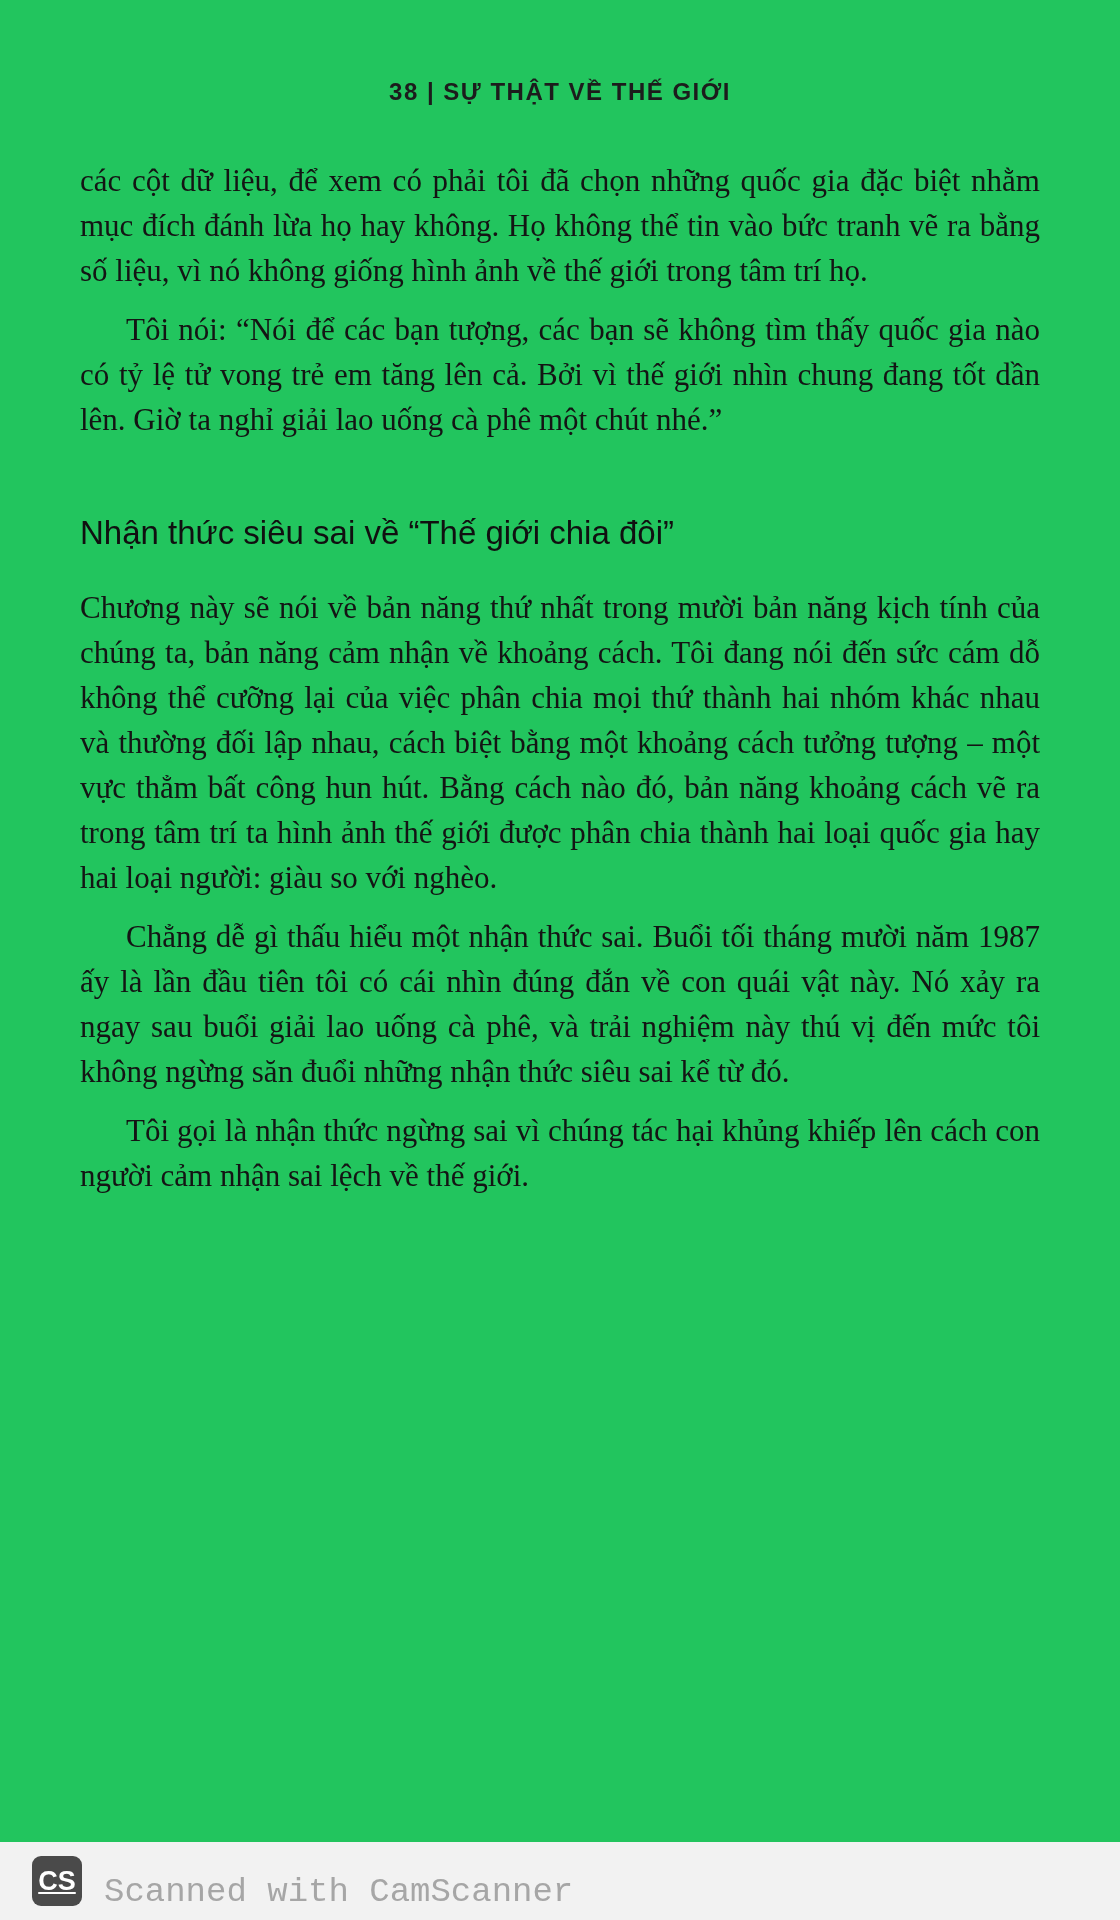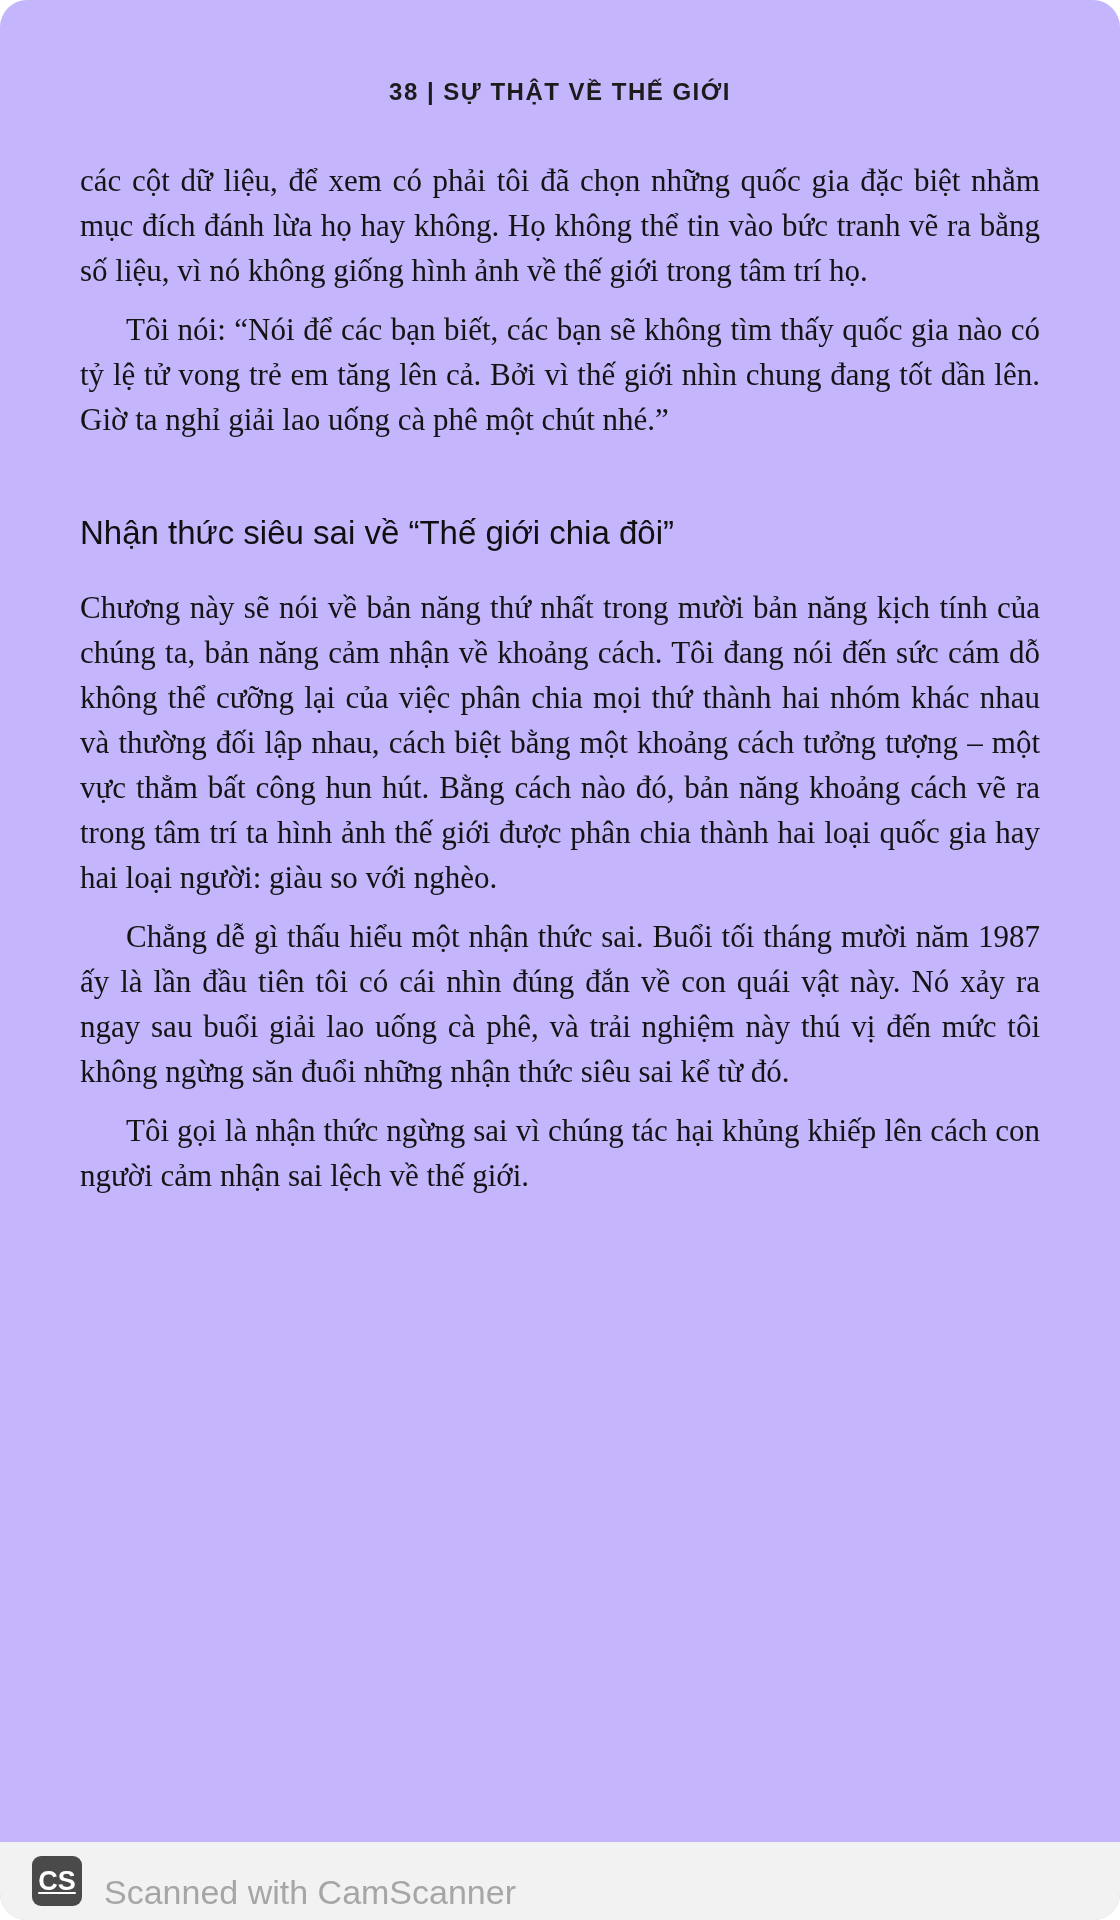--- a/index.html
+++ b/index.html
@@ -1,25 +1,24 @@
 <!DOCTYPE html>
 <html><head>
 <meta charset="utf-8">
 <style>
   * { box-sizing: border-box; }
   html, body { margin: 0; padding: 0; background: #ffffff; }
   .page {
     position: relative;
     width: 1120px;
     height: 1920px;
-    background: #c4b5fd;
+    background: #22c55e;
     overflow: hidden;
     font-family: "Liberation Serif", serif;
     color: #161616;
-    border-radius: 27px;
   }
   .running-header {
     padding-top: 78px;
     text-align: center;
     font-family: "Liberation Sans", sans-serif;
     font-weight: 700;
     font-size: 24px;
     letter-spacing: 1.5px;
     color: #1c1c1c;
   }
@@ -62,38 +61,38 @@
     font-weight: 700;
     font-size: 27px;
     display: flex;
     align-items: center;
     justify-content: center;
     flex: 0 0 auto;
     text-decoration: underline;
   }
   .footer-text {
     margin-left: 22px;
-    font-family: Liberation Sans, sans-serif;
+    font-family: Liberation Mono, monospace;
     font-size: 34px;
     color: #a6a6a6;
     margin-top: 22px;
   }
 </style>
 </head>
 <body>
 
 <div class="page">
 
   <div class="running-header">38 | SỰ THẬT VỀ THẾ GIỚI</div>
 
   <div class="content">
 
     <p class="body-text">các cột dữ liệu, để xem có phải tôi đã chọn những quốc gia đặc biệt nhằm mục đích đánh lừa họ hay không. Họ không thể tin vào bức tranh vẽ ra bằng số liệu, vì nó không giống hình ảnh về thế giới trong tâm trí họ.</p>
 
-    <p class="body-text indent">Tôi nói: “Nói để các bạn biết, các bạn sẽ không tìm thấy quốc gia nào có tỷ lệ tử vong trẻ em tăng lên cả. Bởi vì thế giới nhìn chung đang tốt dần lên. Giờ ta nghỉ giải lao uống cà phê một chút nhé.”</p>
+    <p class="body-text indent">Tôi nói: “Nói để các bạn tượng, các bạn sẽ không tìm thấy quốc gia nào có tỷ lệ tử vong trẻ em tăng lên cả. Bởi vì thế giới nhìn chung đang tốt dần lên. Giờ ta nghỉ giải lao uống cà phê một chút nhé.”</p>
 
     <h2 class="section-heading">Nhận thức siêu sai về “Thế giới chia đôi”</h2>
 
     <p class="body-text">Chương này sẽ nói về bản năng thứ nhất trong mười bản năng kịch tính của chúng ta, bản năng cảm nhận về khoảng cách. Tôi đang nói đến sức cám dỗ không thể cưỡng lại của việc phân chia mọi thứ thành hai nhóm khác nhau và thường đối lập nhau, cách biệt bằng một khoảng cách tưởng tượng – một vực thẳm bất công hun hút. Bằng cách nào đó, bản năng khoảng cách vẽ ra trong tâm trí ta hình ảnh thế giới được phân chia thành hai loại quốc gia hay hai loại người: giàu so với nghèo.</p>
 
     <p class="body-text indent">Chẳng dễ gì thấu hiểu một nhận thức sai. Buổi tối tháng mười năm 1987 ấy là lần đầu tiên tôi có cái nhìn đúng đắn về con quái vật này. Nó xảy ra ngay sau buổi giải lao uống cà phê, và trải nghiệm này thú vị đến mức tôi không ngừng săn đuổi những nhận thức siêu sai kể từ đó.</p>
 
     <p class="body-text indent">Tôi gọi là nhận thức ngừng sai vì chúng tác hại khủng khiếp lên cách con người cảm nhận sai lệch về thế giới.</p>
 
   </div>

